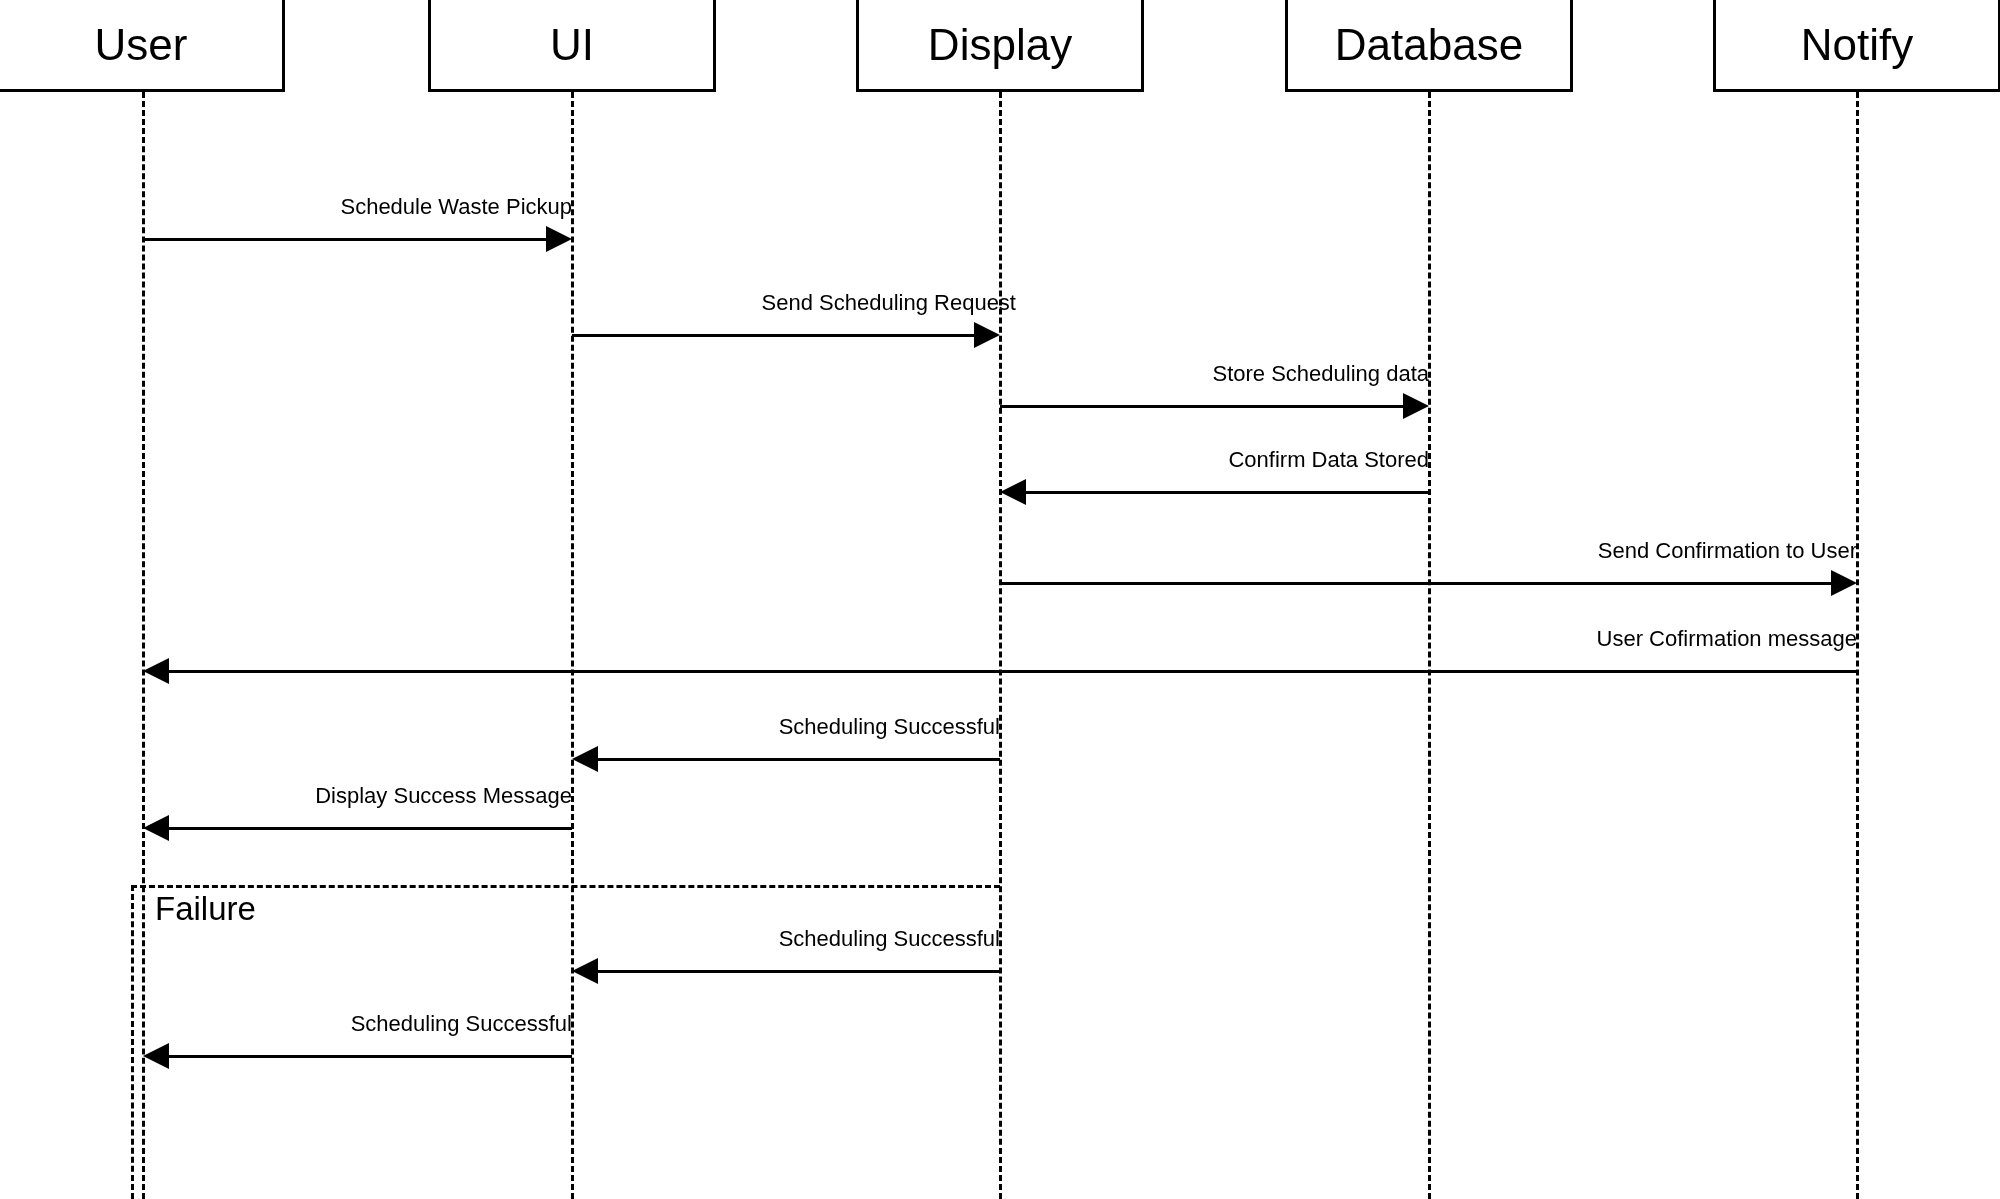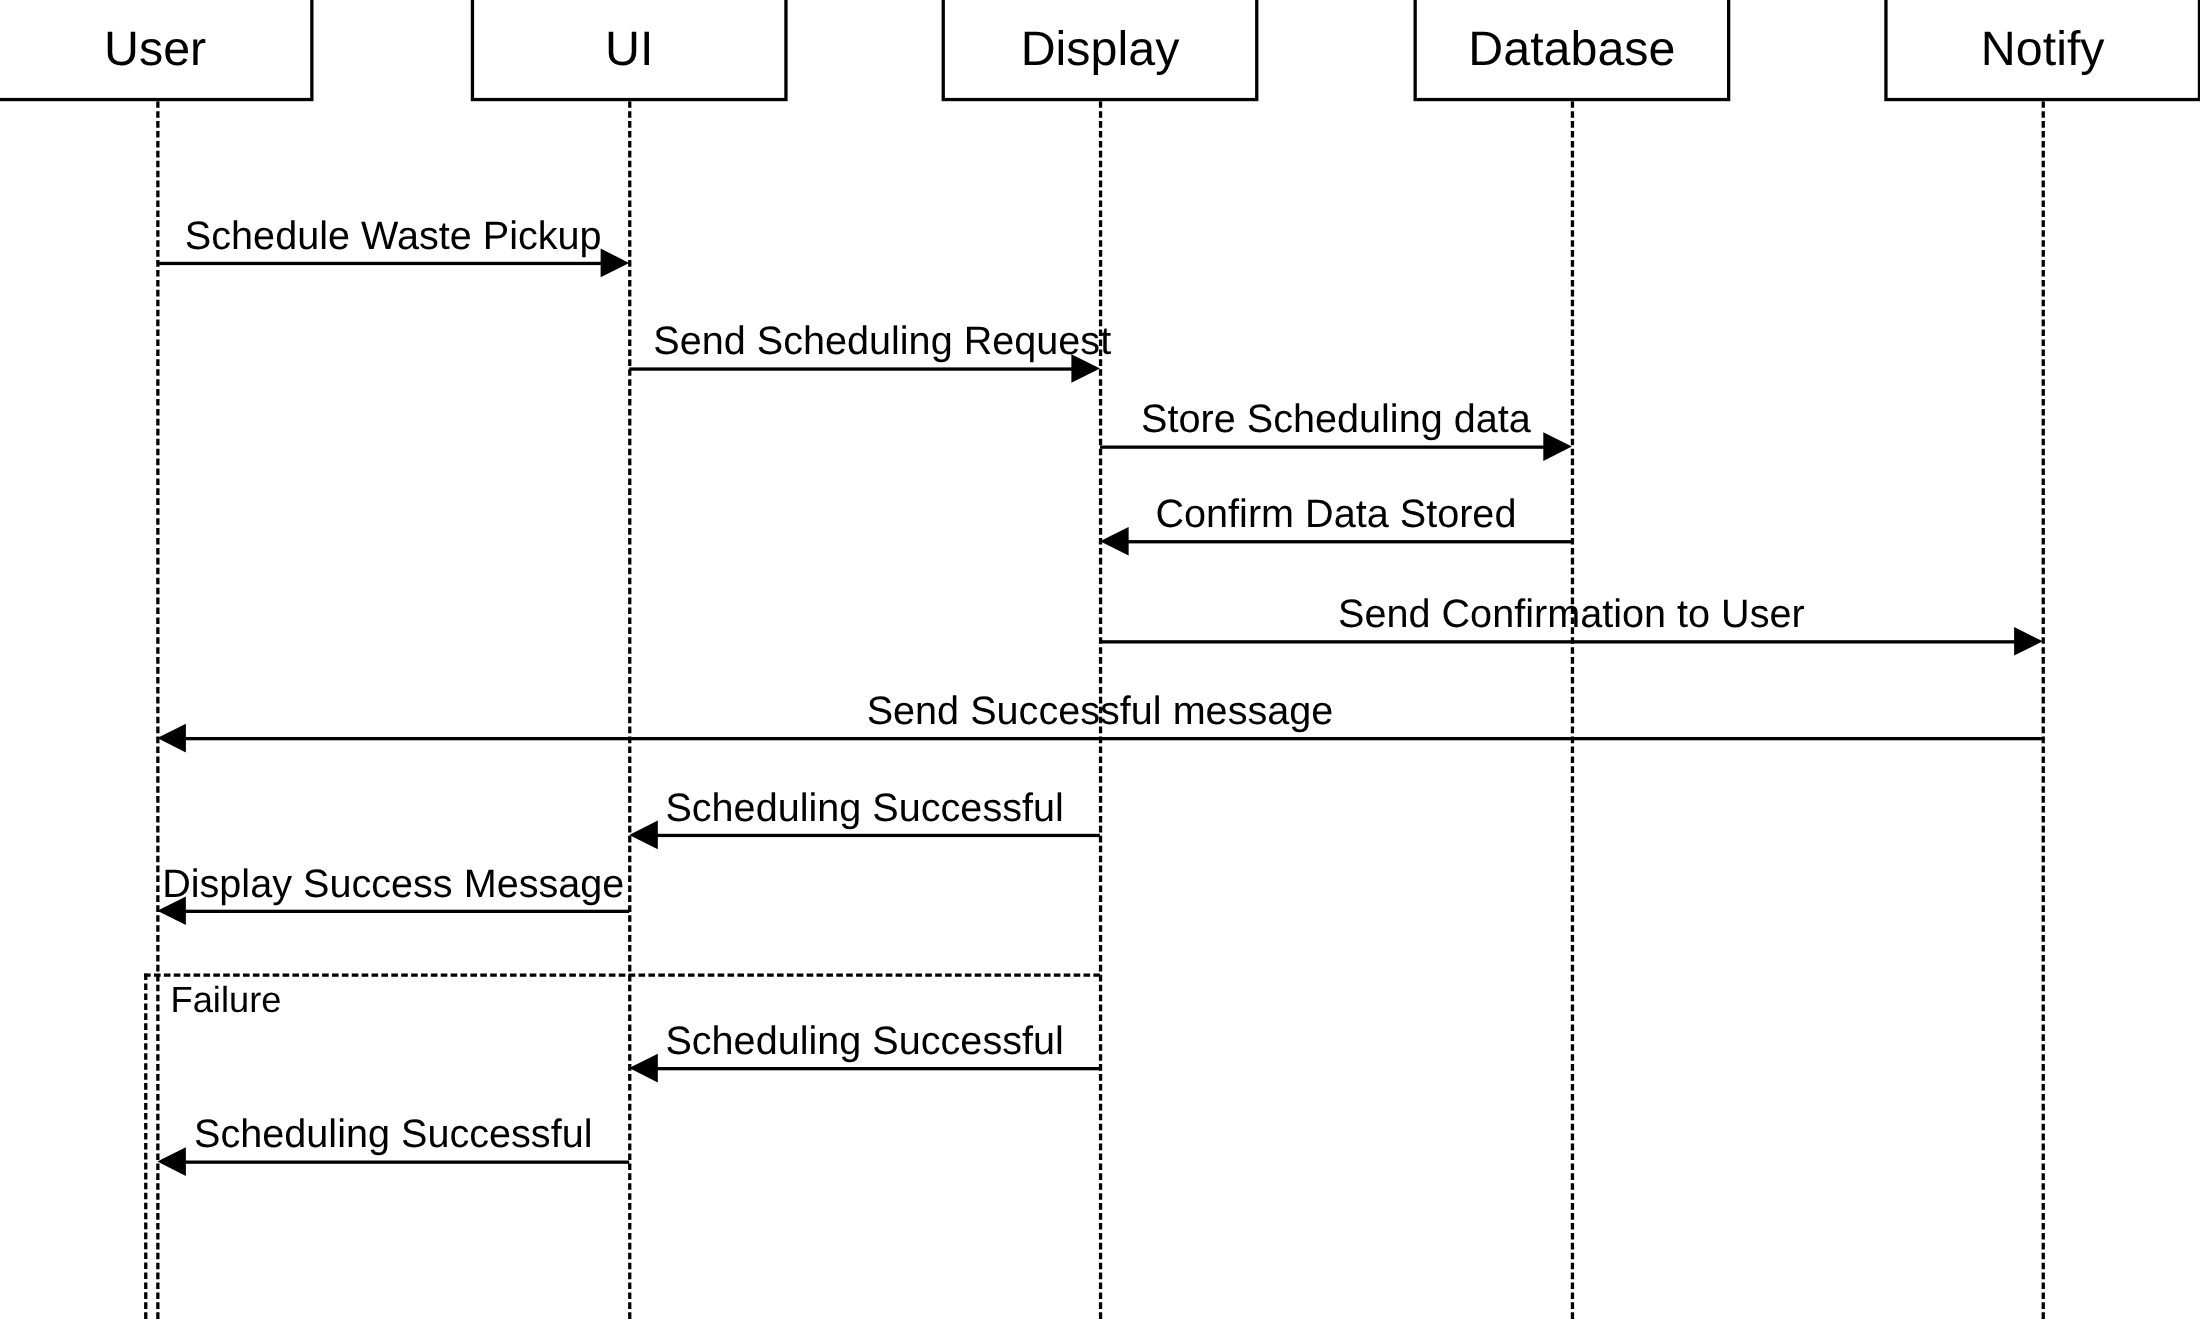--- a/index.html
+++ b/index.html
@@ -56,24 +56,24 @@
     border-bottom: 13px solid transparent;
     border-left: 26px solid #000000;
   }
   .arrowhead.left {
     border-top: 13px solid transparent;
     border-bottom: 13px solid transparent;
     border-right: 26px solid #000000;
   }
   .msg-label {
     position: absolute;
-    font-size: 36px;
+    font-size: 22px;
     color: #000000;
     white-space: nowrap;
-    text-align: center;
+    text-align: right;
     z-index: 4;
     line-height: 1;
   }
   .fragment-top {
     position: absolute;
     height: 0;
     border-top: 3px dashed #000000;
     z-index: 2;
   }
   .fragment-left {
@@ -128,21 +128,21 @@
     <div class="arrowhead right" style="top: 393px; left: 1403px;"></div>
     <div class="msg-label" style="left: 1000px; width: 429px; top: 363px;">Store Scheduling data</div>
     <div class="msg-line" style="top: 491px; left: 1024px; width: 405px;"></div>
     <div class="arrowhead left" style="top: 479px; left: 1000px;"></div>
     <div class="msg-label" style="left: 1000px; width: 429px; top: 449px;">Confirm Data Stored</div>
     <div class="msg-line" style="top: 582px; left: 1000px; width: 833px;"></div>
     <div class="arrowhead right" style="top: 570px; left: 1831px;"></div>
     <div class="msg-label" style="left: 1000px; width: 857px; top: 540px;">Send Confirmation to User</div>
     <div class="msg-line" style="top: 670px; left: 167px; width: 1690px;"></div>
     <div class="arrowhead left" style="top: 658px; left: 143px;"></div>
-    <div class="msg-label" style="left: 143px; width: 1714px; top: 628px;">Send Successful message</div>
+    <div class="msg-label" style="left: 143px; width: 1714px; top: 628px;">User Cofirmation message</div>
     <div class="msg-line" style="top: 758px; left: 596px; width: 404px;"></div>
     <div class="arrowhead left" style="top: 746px; left: 572px;"></div>
     <div class="msg-label" style="left: 572px; width: 428px; top: 716px;">Scheduling Successful</div>
     <div class="msg-line" style="top: 827px; left: 167px; width: 405px;"></div>
     <div class="arrowhead left" style="top: 815px; left: 143px;"></div>
     <div class="msg-label" style="left: 143px; width: 429px; top: 785px;">Display Success Message</div>
     <div class="msg-line" style="top: 970px; left: 596px; width: 404px;"></div>
     <div class="arrowhead left" style="top: 958px; left: 572px;"></div>
     <div class="msg-label" style="left: 572px; width: 428px; top: 928px;">Scheduling Successful</div>
     <div class="msg-line" style="top: 1055px; left: 167px; width: 405px;"></div>

